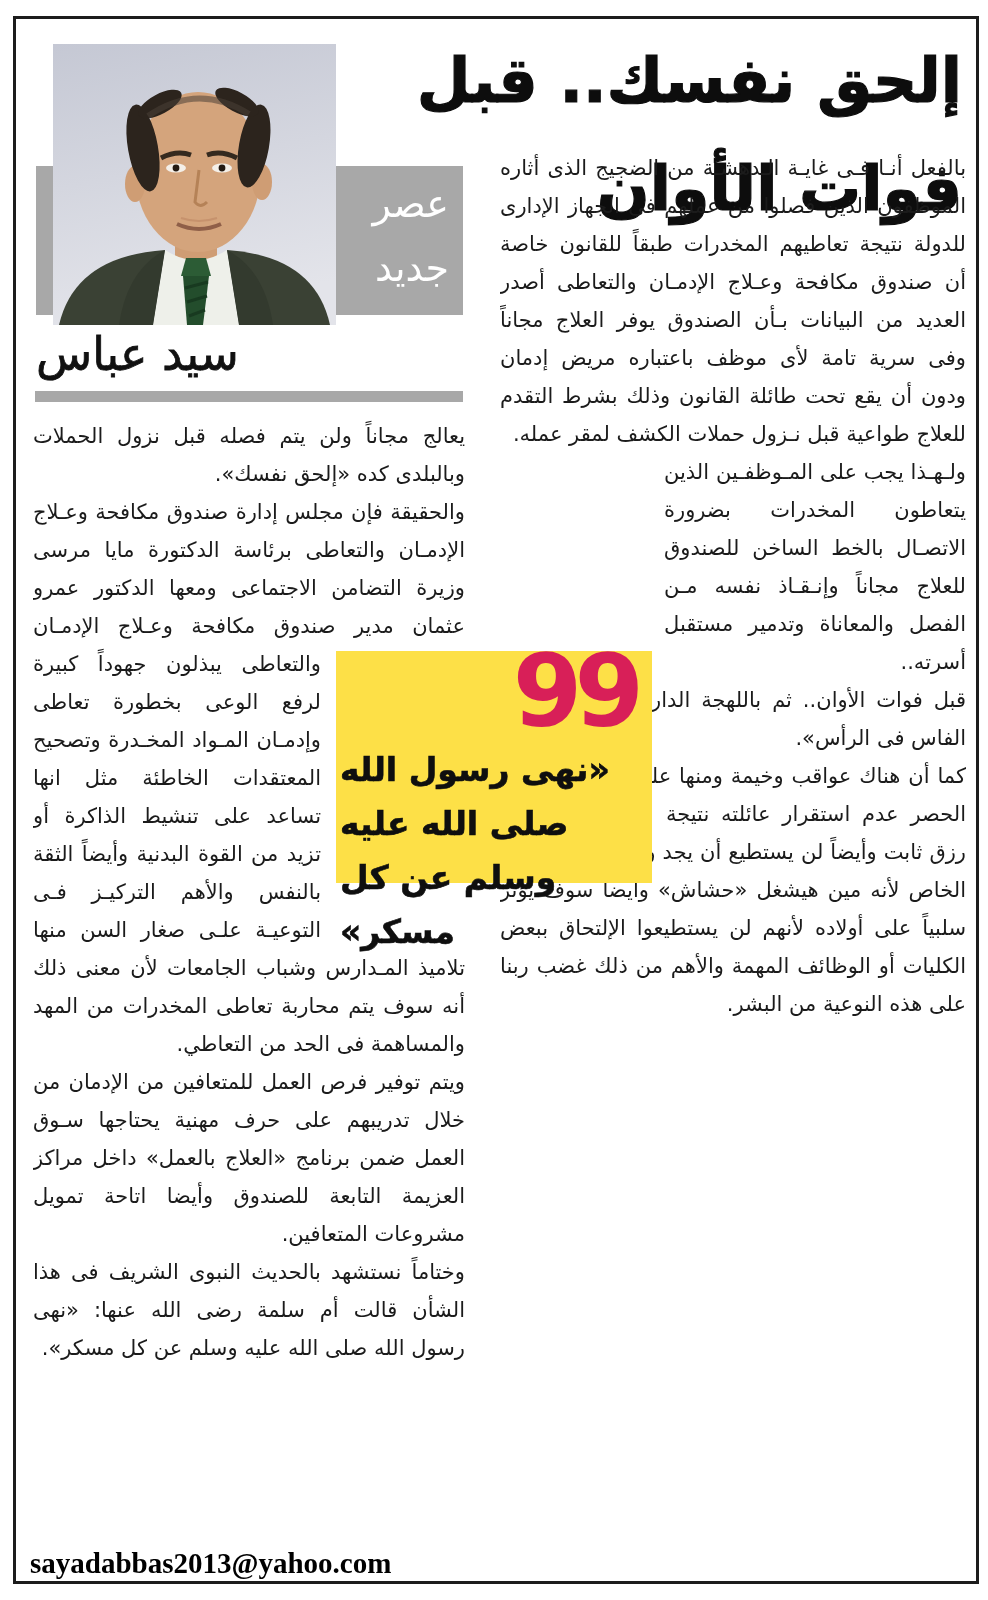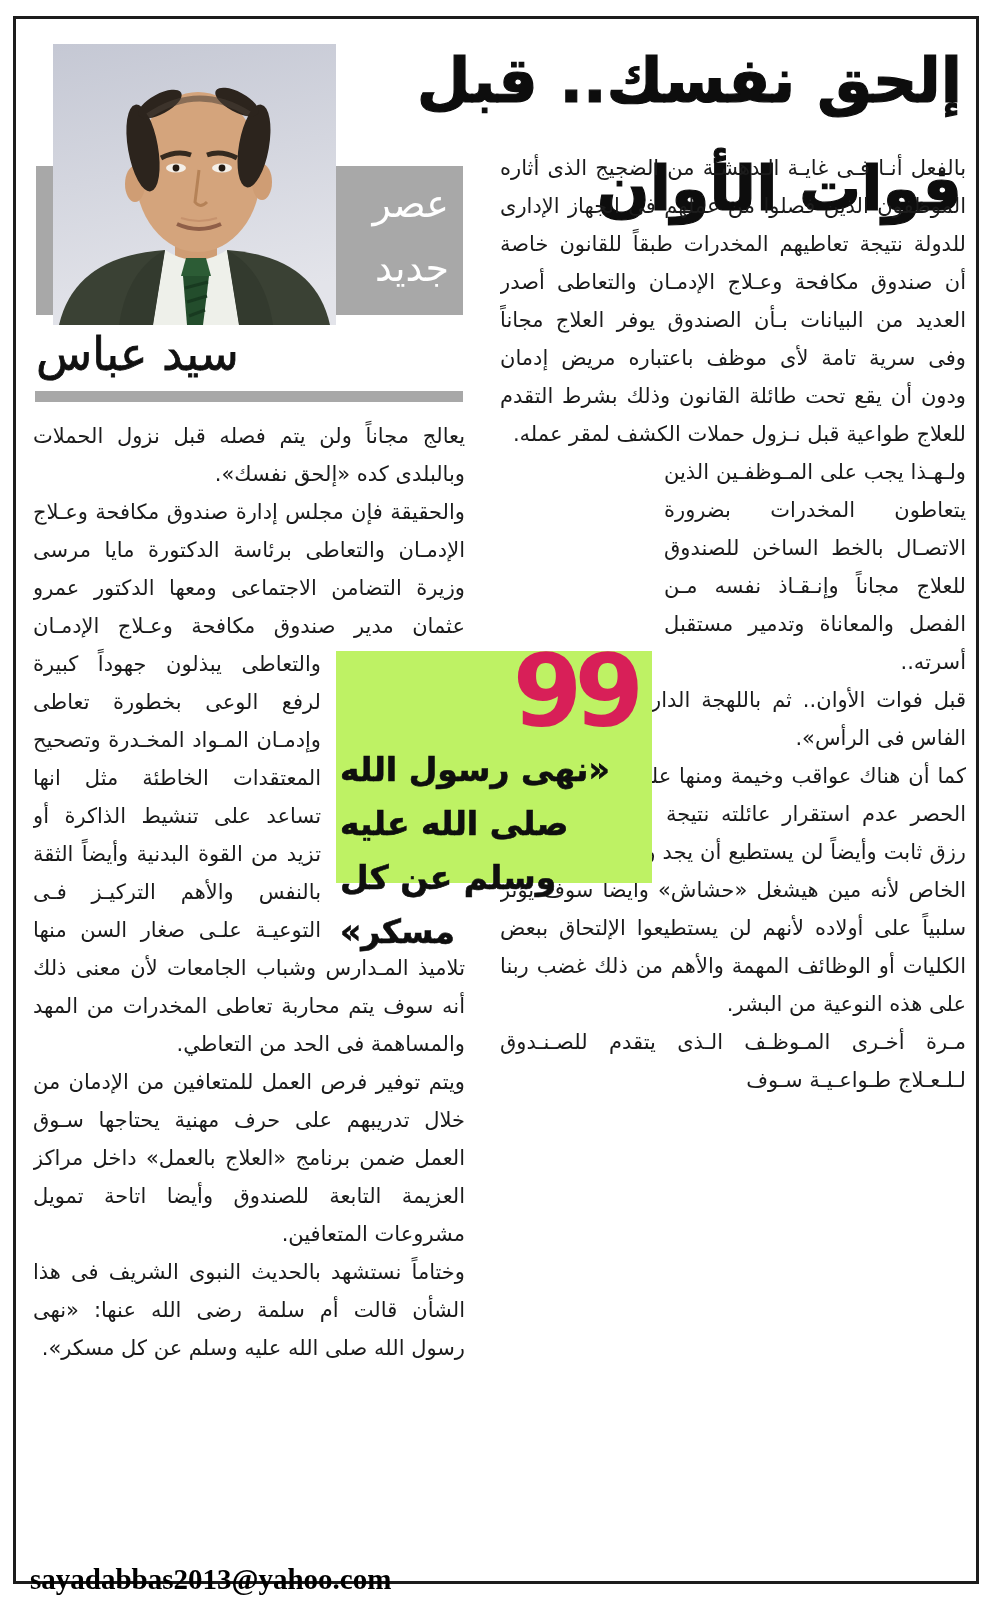--- a/index.html
+++ b/index.html
@@ -23,28 +23,28 @@
   
   .col{position:absolute;direction:rtl;text-align:justify;color:#1b1b1b;
        font-size:21px;line-height:38px;overflow:hidden;}
   .col p{margin:0;padding:0;}
   .col-right{left:484px;top:130px;width:466px;height:1428px;}
   .col-left{left:17px;top:398px;width:432px;height:1124px;}
   .qspacer-left{float:left;width:150px;height:206px;margin-right:14px;}
   .qspacer-right{float:right;width:132px;height:270px;margin-left:12px;}
 
   
-  .pullquote{position:absolute;left:320px;top:632px;width:316px;height:232px;background:#bef264;}
+  .pullquote{position:absolute;left:320px;top:632px;width:316px;height:232px;background:#fde047;}
   .qmarks{direction:ltr;text-align:right;padding-right:16px;color:#d81f58;
           font-size:100px;line-height:82px;font-weight:bold;letter-spacing:-8px;height:92px;}
   .qtext{direction:rtl;text-align:left;font-size:33px;line-height:54px;font-weight:bold;
          color:#0f0f0f;-webkit-text-stroke:0.6px #0f0f0f;padding:0 4px;}
 
   .email{position:absolute;left:14px;top:1528px;direction:ltr;text-align:left;
-         font-family:"Liberation Serif","DejaVu Serif",serif;font-size:29px;font-weight:bold;color:#000;margin-top:16px;}
+         font-family:"Liberation Serif","DejaVu Serif",serif;font-size:29px;font-weight:bold;color:#000;}
 </style>
 </head>
 <body>
 
 <div class="frame">
 
   <div class="title">إلحق نفسك.. قبل فوات الأوان</div>
 
   <div class="band">
     <div class="band-text">
@@ -105,21 +105,20 @@
   </div>
 
   <div class="author">سيد عباس</div>
   <div class="graybar"></div>
 
   <div class="col col-right">
     <p>بالفعل أنـا فـى غايـة الـدهشـة من الضجيج الذى أثاره الموظفون الذين فصلوا من عملهم فى الجهاز الإدارى للدولة نتيجة تعاطيهم المخدرات طبقاً للقانون خاصة أن صندوق مكافحة وعـلاج الإدمـان والتعاطى أصدر العديد من البيانات بـأن الصندوق يوفر العلاج مجاناً وفى سرية تامة لأى موظف باعتباره مريض إدمان ودون أن يقع تحت طائلة القانون وذلك بشرط التقدم للعلاج طواعية قبل نـزول حملات الكشف لمقر عمله.</p>
     <p><span class="qspacer-left"></span><span>ولـهـذا يجب على المـوظفـين الذين يتعاطون المخدرات بضرورة الاتصـال بالخط الساخن للصندوق للعلاج مجاناً وإنـقـاذ نفسه مـن الفصل والمعاناة وتدمير مستقبل أسرته..</span></p>
     <p>قبل فوات الأوان.. ثم باللهجة الدارجة «قبل أن تقع الفاس فى الرأس».</p>
     <p>كما أن هناك عواقب وخيمة ومنها على سبيل المثال لا الحصر عدم استقرار عائلته نتيجة عدم وجود مصدر رزق ثابت وأيضاً لن يستطيع أن يجد وظيفة فى القطاع الخاص لأنه مين هيشغل «حشاش» وأيضا سوف يؤثر سلبياً على أولاده لأنهم لن يستطيعوا الإلتحاق ببعض الكليات أو الوظائف المهمة والأهم من ذلك غضب ربنا على هذه النوعية من البشر.</p>
-    <p>مـرة أخـرى المـوظـف الـذى يتقدم للصـنـدوق لـلـعـلاج طـواعـيـة سـوف</p>
   </div>
 
   <div class="col col-left">
     <p>يعالج مجاناً ولن يتم فصله قبل نزول الحملات وبالبلدى كده «إلحق نفسك».</p>
     <p><span>والحقيقة فإن مجلس إدارة صندوق مكافحة وعـلاج الإدمـان والتعاطى برئاسة الدكتورة مايا مرسى وزيرة التضامن الاجتماعى ومعها الدكتور عمرو عثمان مدير صندوق مكافحة وعـلاج الإدمـان والتعاطى يبذلون</span> <span class="qspacer-right"></span><span>جهوداً كبيرة لرفع الوعى بخطورة تعاطى وإدمـان المـواد المخـدرة وتصحيح المعتقدات الخاطئة مثل انها تساعد على تنشيط الذاكرة أو تزيد من القوة البدنية وأيضاً الثقة بالنفس والأهم التركيـز فـى التوعيـة علـى صغار السن منها تلاميذ المـدارس وشباب الجامعات لأن معنى ذلك أنه سوف يتم محاربة تعاطى المخدرات من المهد والمساهمة فى الحد من التعاطي.</span></p>
     <p>ويتم توفير فرص العمل للمتعافين من الإدمان من خلال تدريبهم على حرف مهنية يحتاجها سـوق العمل ضمن برنامج «العلاج بالعمل» داخل مراكز العزيمة التابعة للصندوق وأيضا اتاحة تمويل مشروعات المتعافين.</p>
     <p>وختاماً نستشهد بالحديث النبوى الشريف فى هذا الشأن قالت أم سلمة رضى الله عنها: «نهى رسول الله صلى الله عليه وسلم عن كل مسكر».</p>
   </div>
 
   <div class="pullquote">

